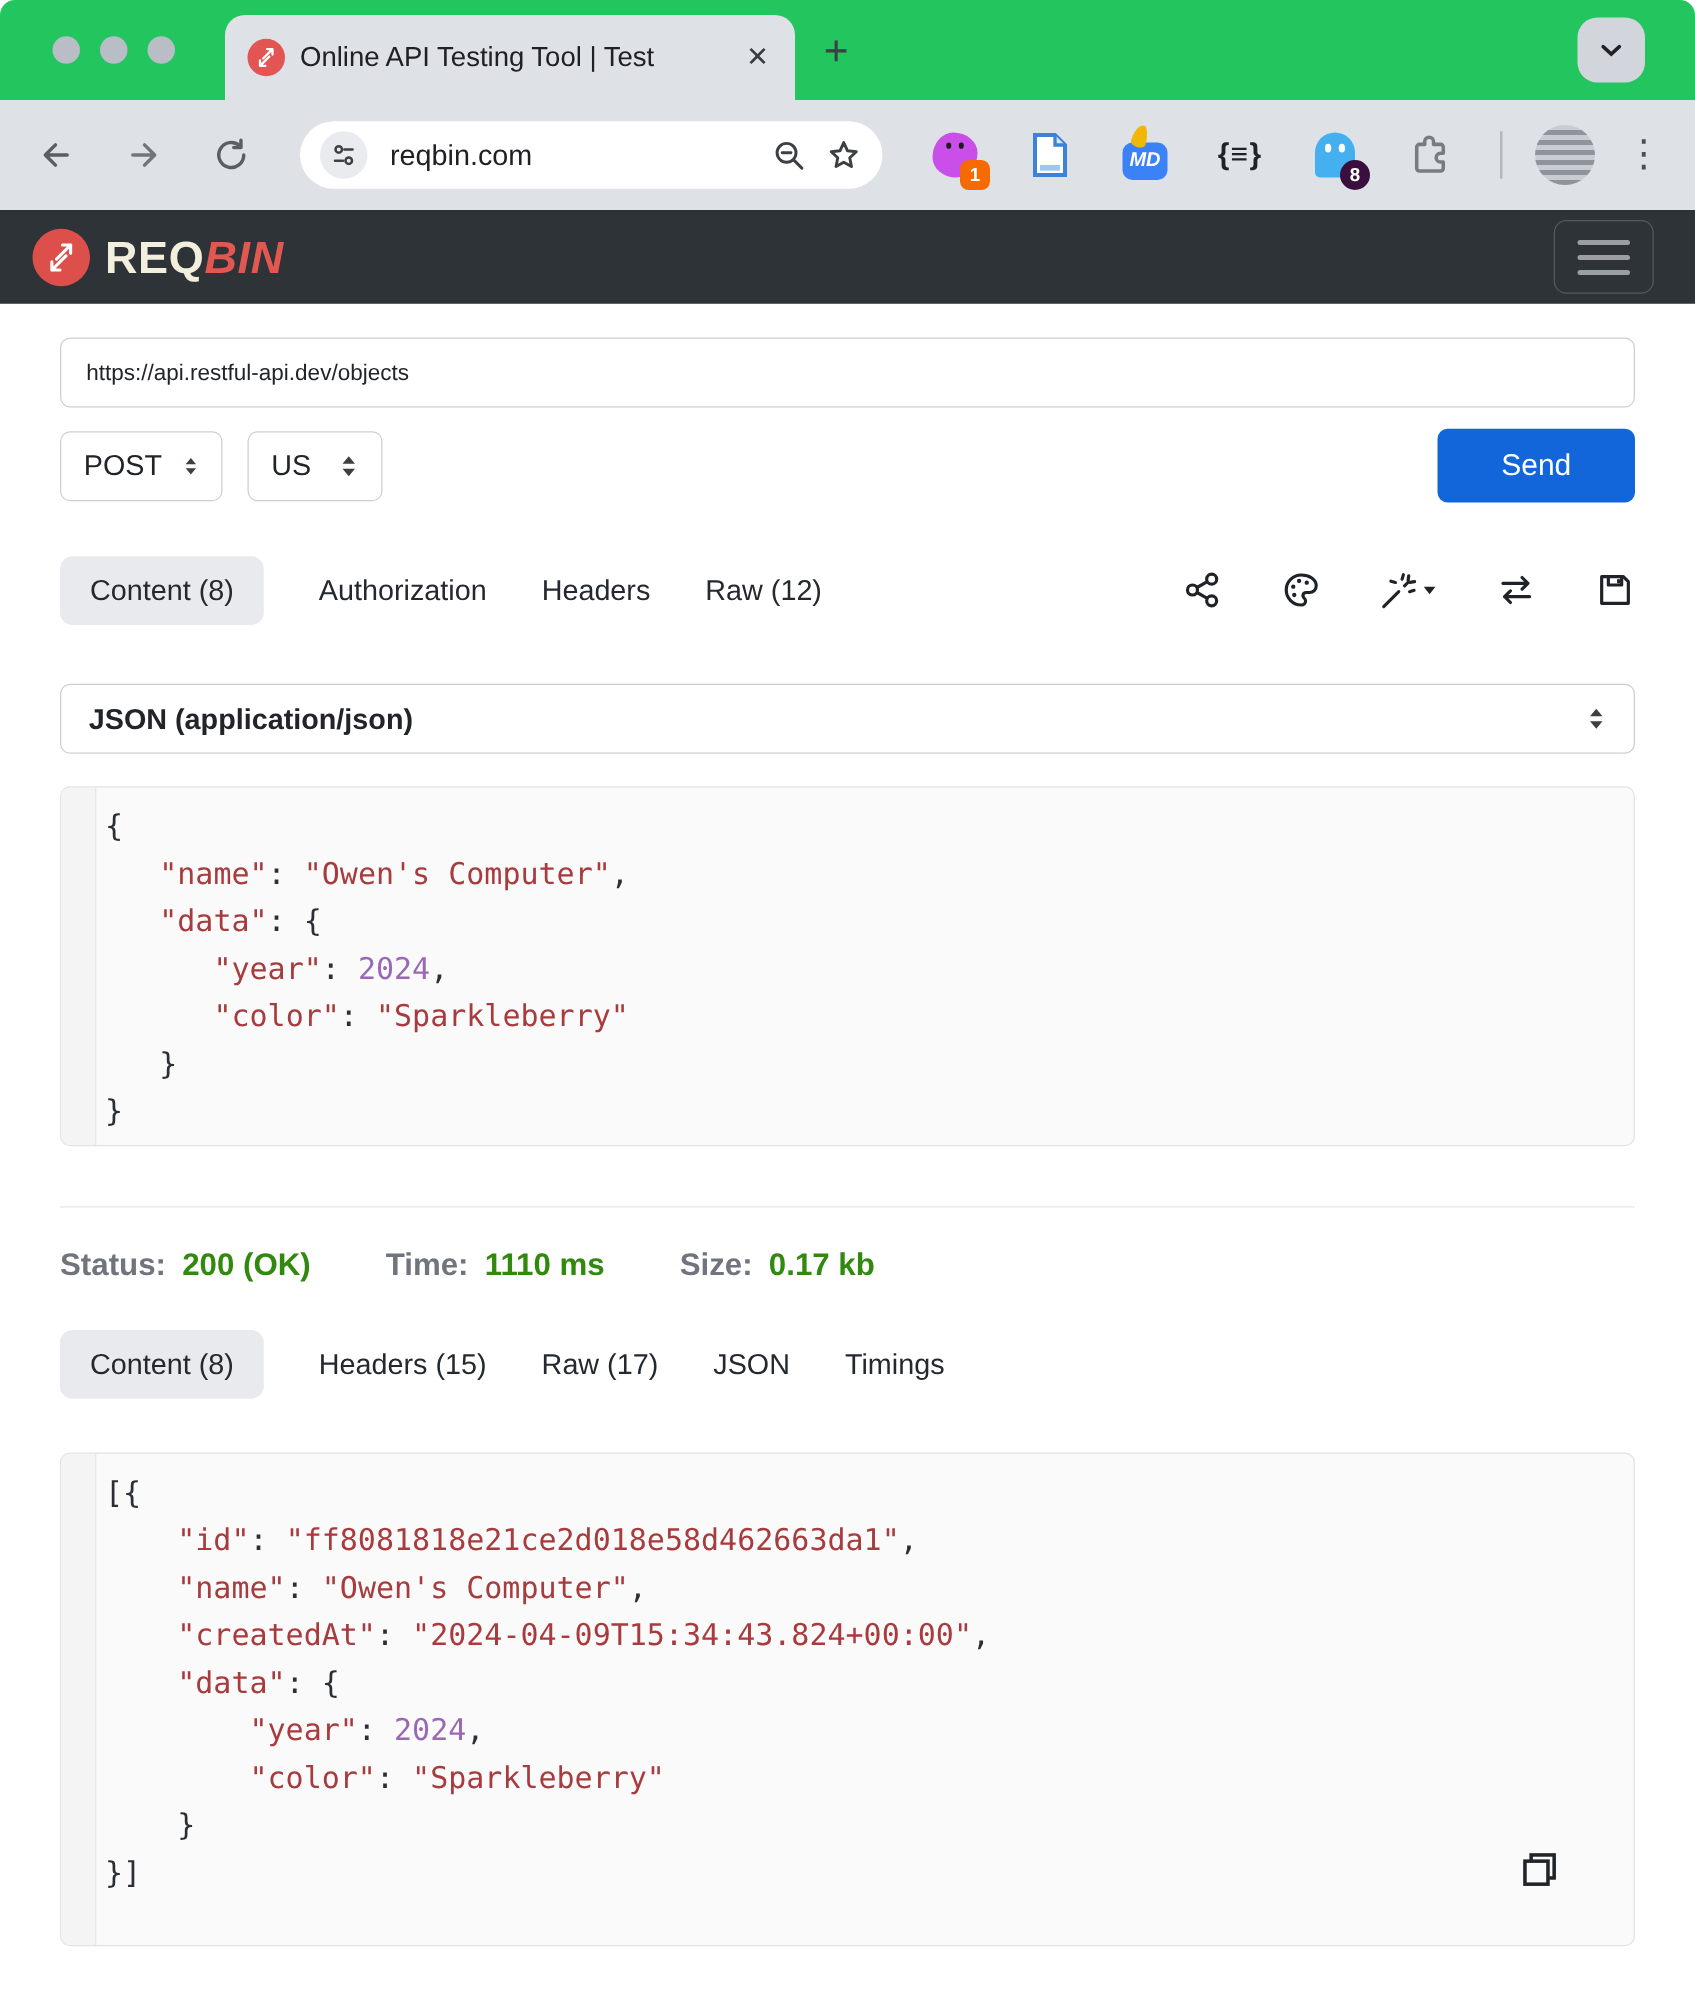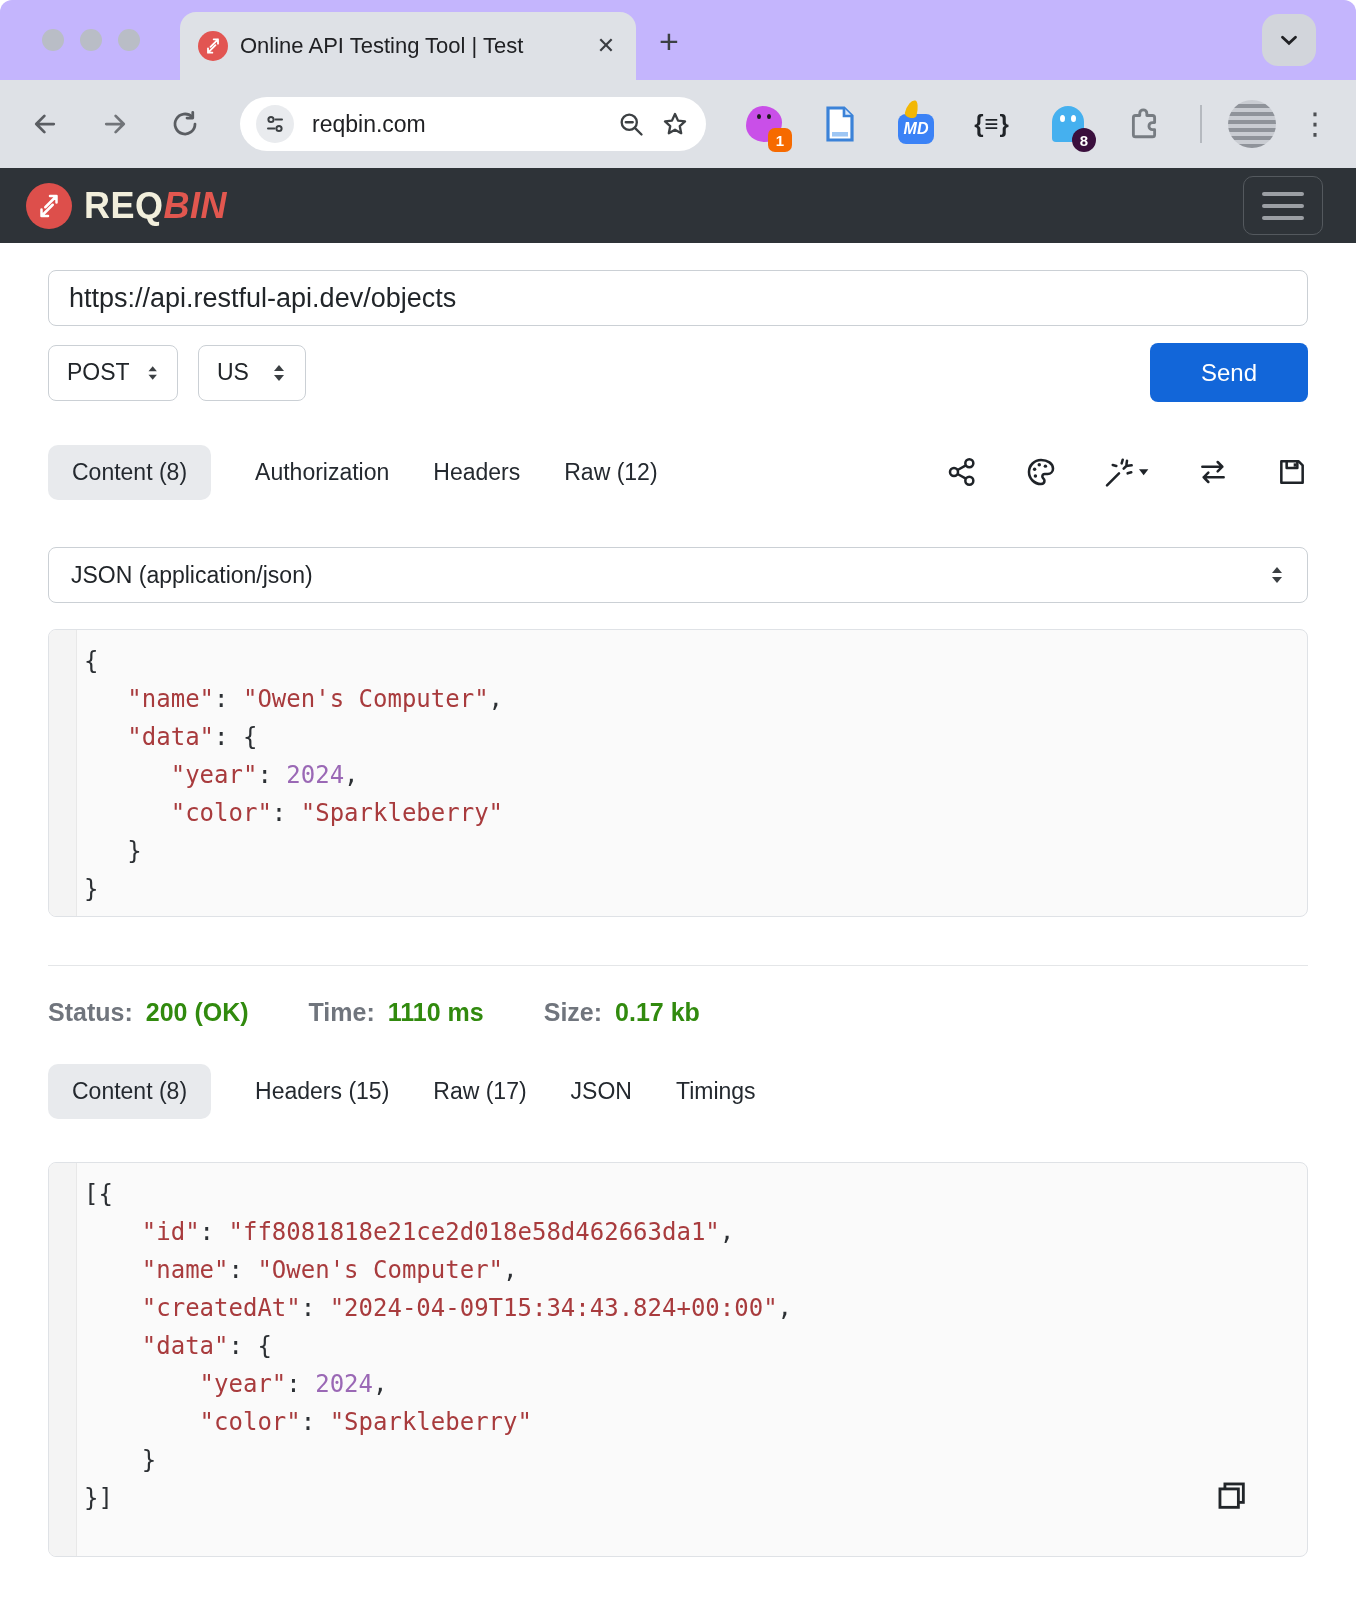--- a/index.html
+++ b/index.html
@@ -1,20 +1,20 @@
 <!DOCTYPE html>
 <html><head>
 <meta charset="utf-8">
 <style>
   * { margin:0; padding:0; box-sizing:border-box; }
   html,body { width:1356px; height:1600px; background:#fff; font-family:"Liberation Sans", sans-serif; overflow:hidden; }
   .window { width:1356px; height:1600px; position:relative; background:#fff; }
 
   
-  .tabstrip { height:80px; background:#c4b5fd; border-radius:12px 12px 0 0; position:relative; }
+  .tabstrip { height:80px; background:#22c55e; border-radius:12px 12px 0 0; position:relative; }
   .traffic { position:absolute; left:42px; top:29px; display:flex; gap:16px; }
   .traffic span { width:22px; height:22px; border-radius:50%; background:#b9bdc6; }
   .tab { position:absolute; left:180px; top:12px; width:456px; height:68px; background:#dee1e6; border-radius:16px 16px 0 0; display:flex; align-items:center; padding:0 18px; }
   .favicon { width:30px; height:30px; border-radius:50%; background:#e25552; flex:0 0 30px; display:flex; align-items:center; justify-content:center; }
   .tab-title { font-size:22px; color:#202124; margin-left:12px; white-space:nowrap; overflow:hidden; width:330px; position:relative; }
   .tab-fade { position:absolute; left:360px; top:0; width:50px; height:68px; background:linear-gradient(90deg, rgba(222,225,230,0), #dee1e6 75%); }
   .tab-close { position:absolute; right:16px; top:20px; width:28px; height:28px; font-size:22px; color:#3a3d42; display:flex; align-items:center; justify-content:center; border-radius:50%; }
   .newtab { position:absolute; left:650px; top:22px; width:38px; height:38px; font-size:34px; font-weight:300; color:#3c4043; display:flex; align-items:center; justify-content:center; }
   .tabsearch { position:absolute; right:40px; top:14px; width:54px; height:52px; background:#d2d5db; border-radius:16px; display:flex; align-items:center; justify-content:center; }
 
@@ -46,32 +46,32 @@
   
   .sitehead { height:75px; background:#2e3338; display:flex; align-items:center; position:relative; }
   .logo-circle { width:46px; height:46px; border-radius:50%; background:#dd4f4b; margin-left:26px; display:flex; align-items:center; justify-content:center; }
   .brand { font-size:36px; font-weight:700; margin-left:12px; letter-spacing:.5px; }
   .brand .req { color:#f2efdc; } .brand .bin { color:#e2574f;font-style:italic; }
   .hamburger { position:absolute; right:33px; top:8px; width:80px; height:59px; border:1px solid #54595e; border-radius:10px; display:flex; flex-direction:column; align-items:center; justify-content:center; gap:8px; }
   .hamburger span { width:42px; height:4px; border-radius:2px; background:#9b9fa4; }
 
   
   .content { padding:27px 48px 0 48px; background:#fff; }
-  .url-input { width:100%; height:56px; border:1px solid #cbd0d5; border-radius:8px; font-size:27px; color:#212529; padding:0 20px; font-family:"Liberation Sans",sans-serif; background:#fff; outline:none; }
+  .url-input { width:100%; height:56px; border:1px solid #cbd0d5; border-radius:8px; font-size:18px; color:#212529; padding:0 20px; font-family:"Liberation Sans",sans-serif; background:#fff; outline:none; }
   .method-row { margin-top:17px; display:flex; align-items:center; height:59px; }
   .sel { height:56px; border:1px solid #cbd0d5; border-radius:8px; display:flex; align-items:center; padding:0 18px; gap:16px; font-size:23px; color:#212529; background:#fff; }
   .sel.method { width:130px; } .sel.locale { width:108px; margin-left:20px; justify-content:space-between; }
   .send-btn { margin-left:auto; width:158px; height:59px; background:#1266d9; border:none; border-radius:8px; color:#fff; font-size:24px; font-weight:500; font-family:"Liberation Sans",sans-serif; }
   .tabs-row { margin-top:42px; display:flex; align-items:center; height:56px; }
   .tabs { display:flex; align-items:center; gap:44px; font-size:23px; color:#24292f; }
   .pill { background:#e8eaed; border-radius:10px; padding:14px 24px; }
   .plain-tab { padding:14px 0; }
   .action-icons { margin-left:auto; display:flex; align-items:center; gap:47px; }
   .aicon { display:flex; align-items:center; justify-content:center; }
-  .ctype-row { margin-top:47px; }
+  .ctype-row { margin-top:47px;font-weight:bold; }
   .sel.ctype { width:100%; justify-content:space-between; padding:0 22px; }
 
   .codeblock { margin-top:26px; border:1px solid #dfe2e6; border-radius:8px; background:#fafafa; display:flex; overflow:hidden; position:relative; }
   .gutter { width:28px; background:#f4f4f4; border-right:1px solid #e8e8e8; }
   .code { flex:1; font-family:"DejaVu Sans Mono","Liberation Mono",monospace; font-size:24px; line-height:38px; padding:12px 10px 14px 7px; white-space:pre; }
   .codeblock.req { height:288px; }
   .codeblock.resp { height:395px; margin-top:43px; }
   .tok-p { color:#2b2f33; } .tok-k { color:#a83b3d; } .tok-n { color:#9a68b5; }
   .copy-btn { position:absolute; right:55px; bottom:40px; width:40px; height:40px; display:flex; align-items:center; justify-content:center; background:transparent; border:none; }
 

